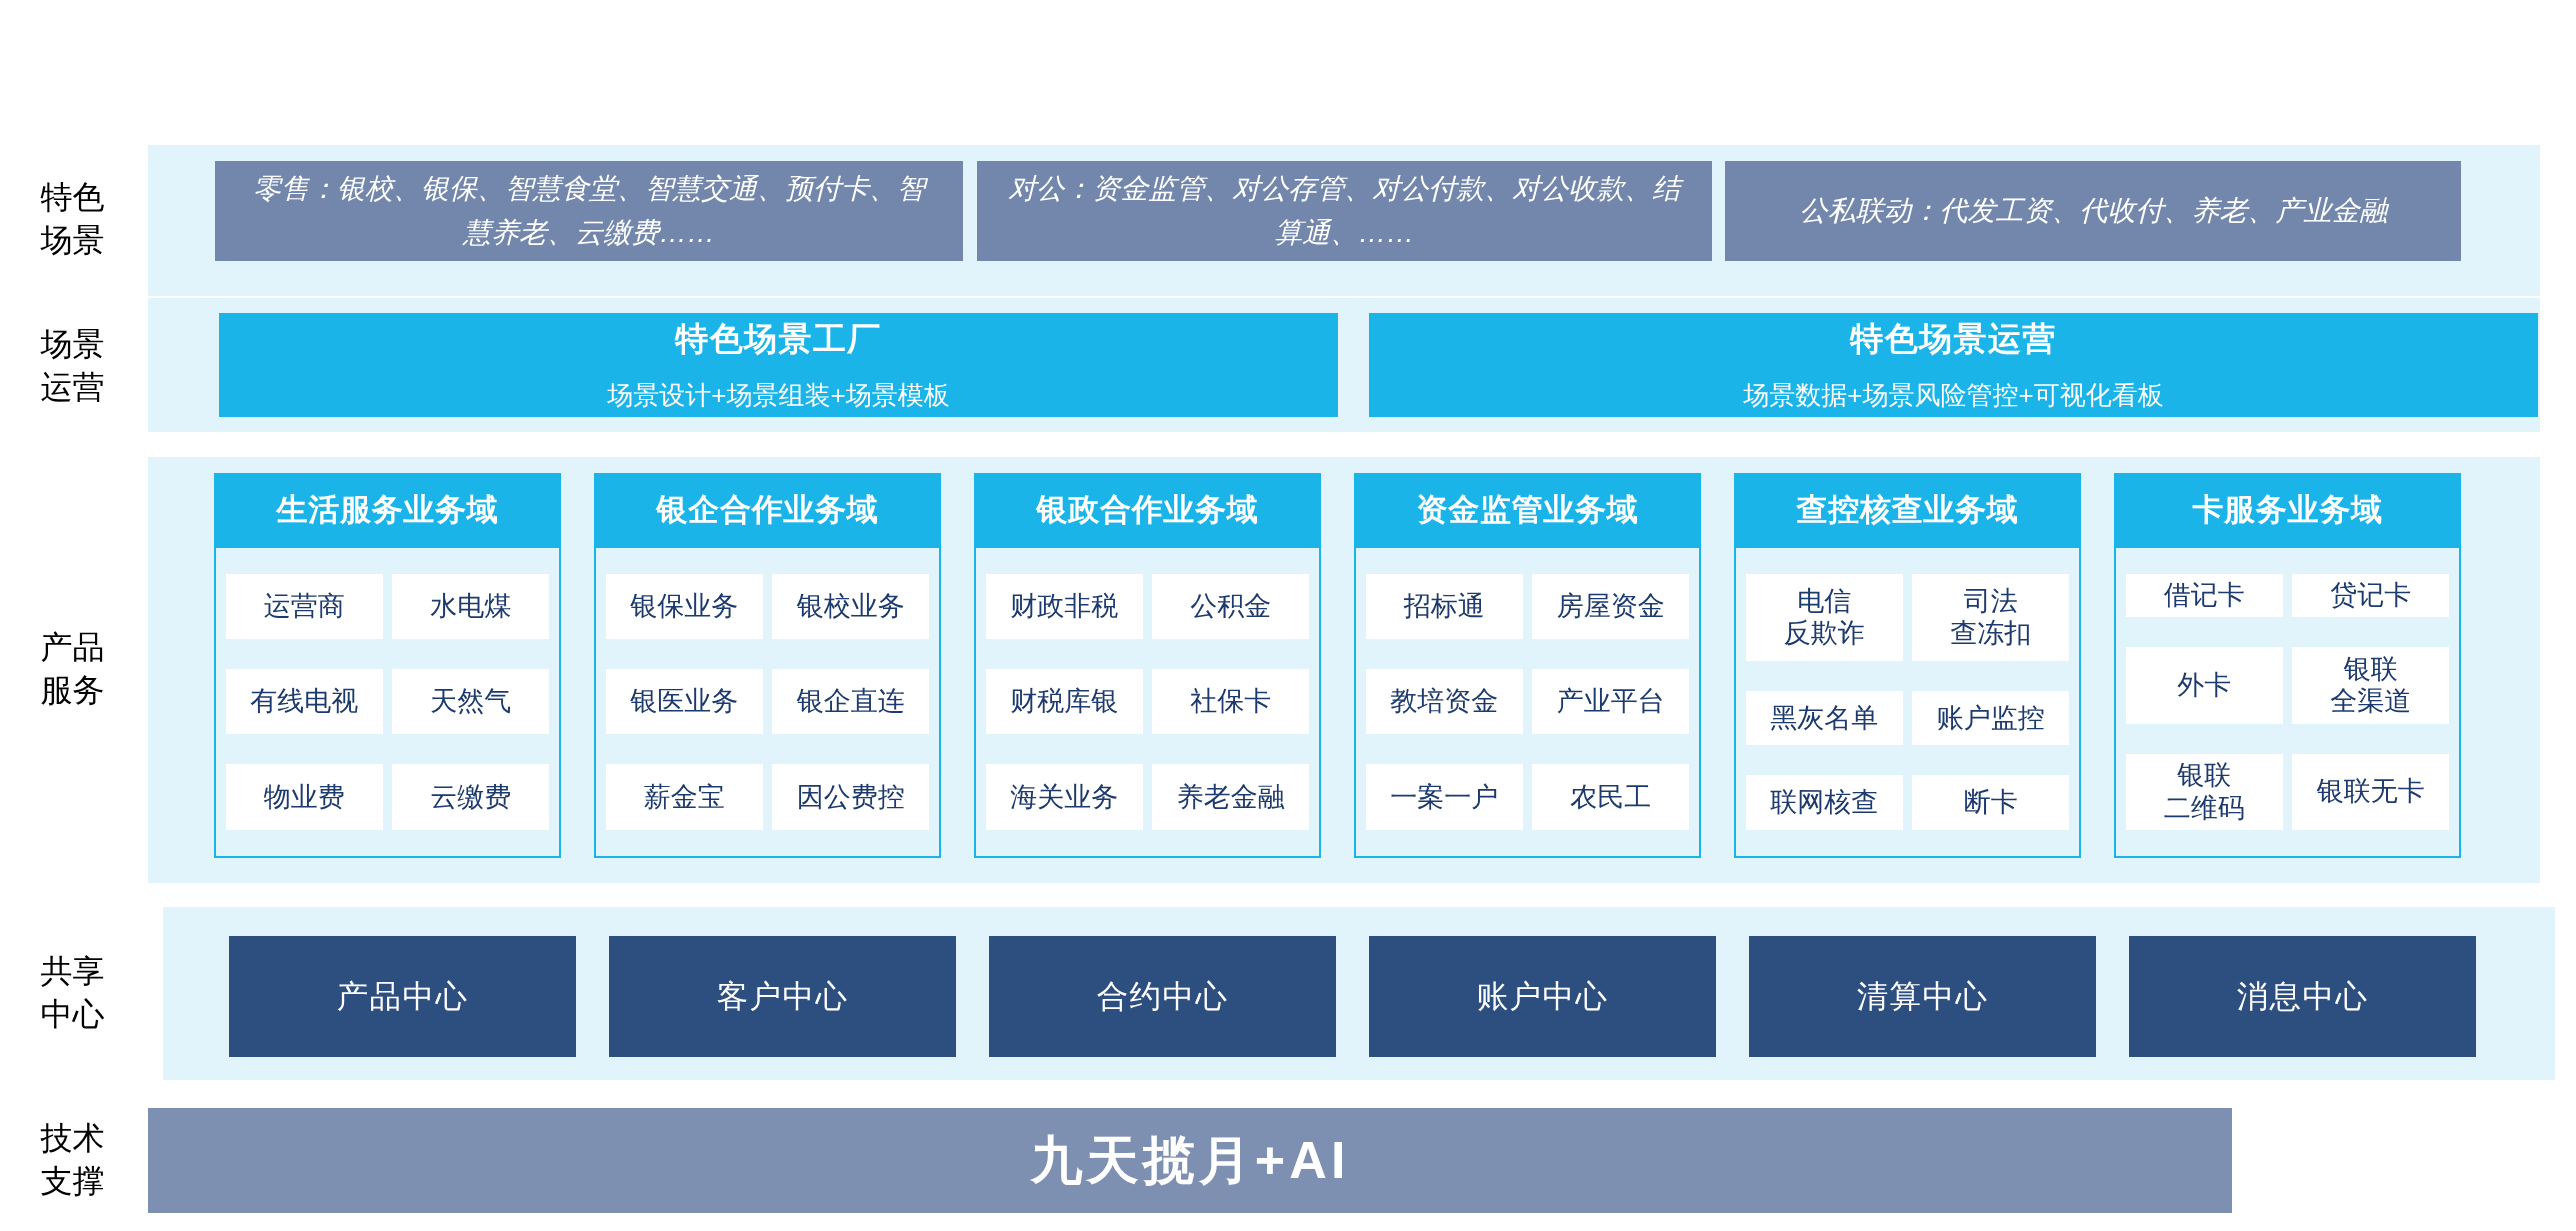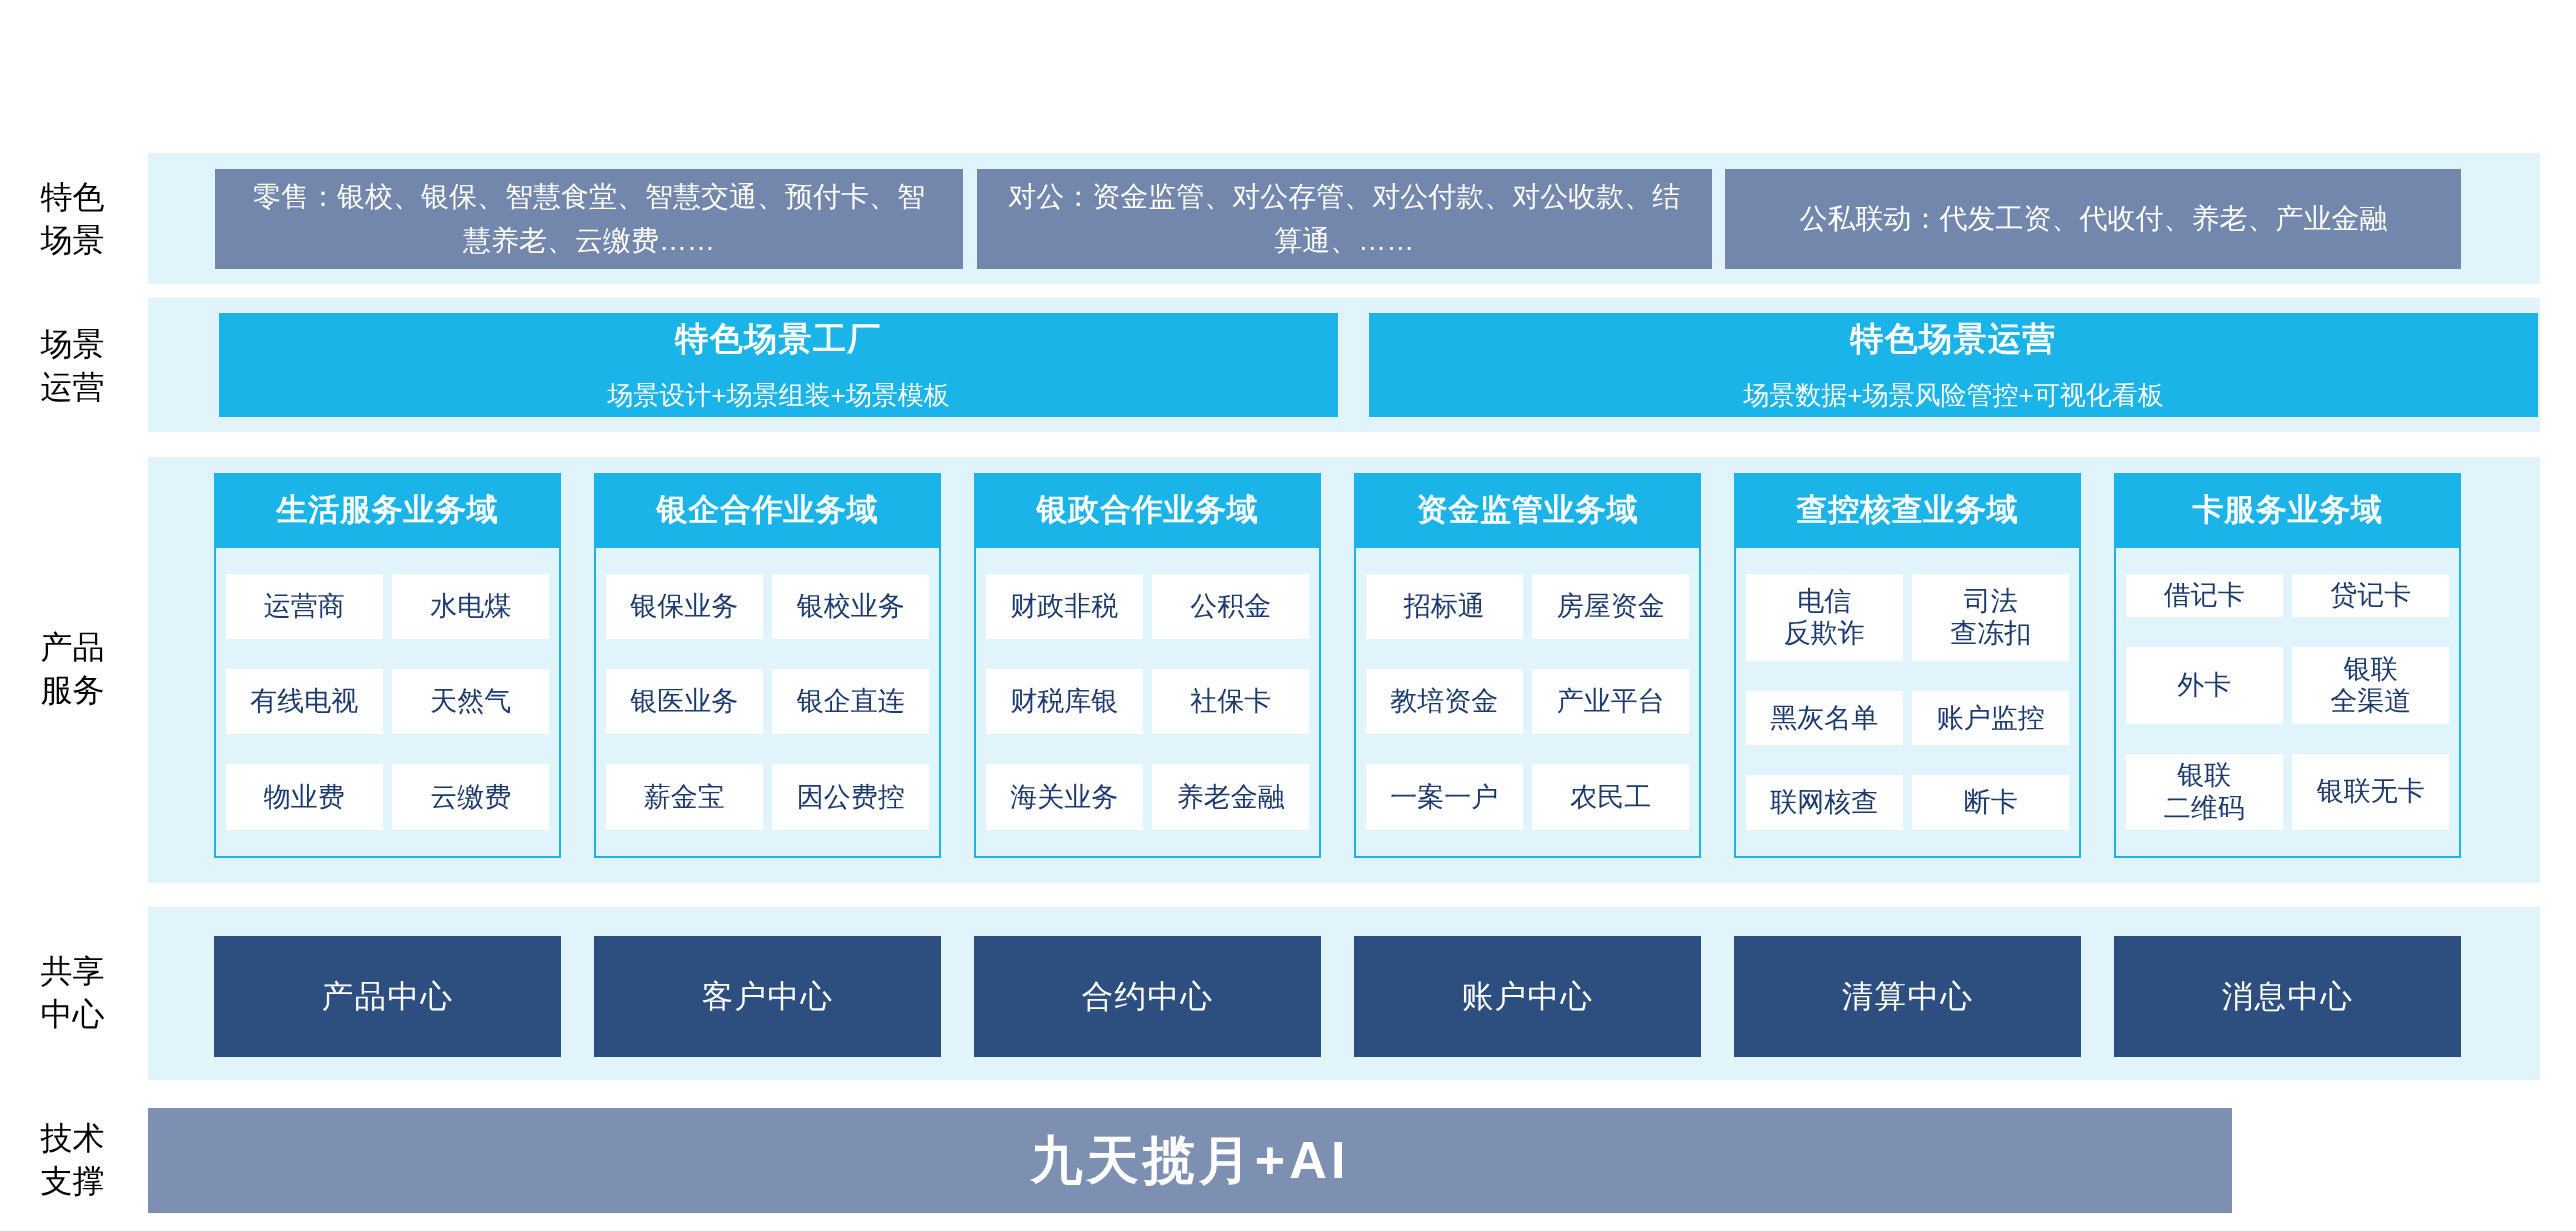--- a/index.html
+++ b/index.html
@@ -16,24 +16,24 @@
   .row-label { position:absolute; left:5.5px; width:134px; text-align:center; color:#000000;
                font-size:32px; line-height:1.35; white-space:pre-line; transform:translateY(-50%); font-weight:500; }
   .lbl-scenes   { top:212px;margin-top:7px; }
   .lbl-operation{ top:366px; }
   .lbl-products { top:669px; }
   .lbl-shared   { top:993px; }
   .lbl-tech     { top:1160px; }
 
   
   .panel { position:absolute; left:148px; width:2392px; background:#e1f3fb; }
-  .panel-scenes   { top:153px; height:131px; }
+  .panel-scenes   { top:145px; height:151px;font-style:italic; }
   .panel-operation{ top:298px; height:134px; }
   .panel-products { top:457px; height:426px; }
-  .panel-shared   { top:907px; height:173px; }
+  .panel-shared   { top:907px; height:173px;margin-left:15px; }
 
   
   .scene-boxes { position:absolute; inset:0; display:flex; gap:13.7px;
                  padding:15.7px 0 0 67px; box-sizing:border-box; }
   .scene-box { height:100px; background:#7287ab; color:#ffffff; font-size:28px; line-height:1.55;
                display:flex; align-items:center; justify-content:center; text-align:center;
                padding:0 27px; box-sizing:border-box; }
   .scene-box-1 { width:748px; }
   .scene-box-2 { width:735px; }
   .scene-box-3 { width:736px; }

